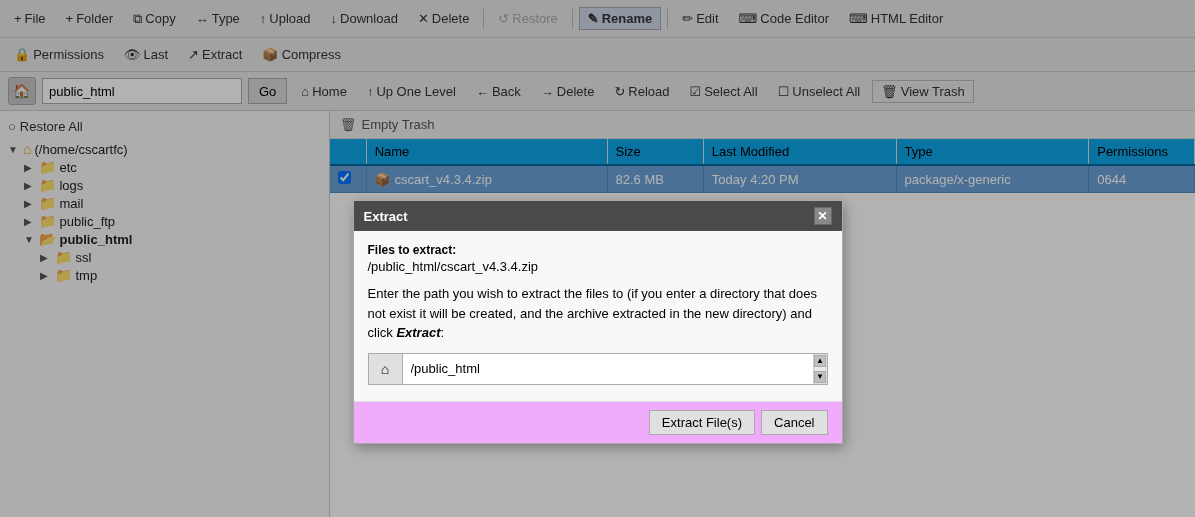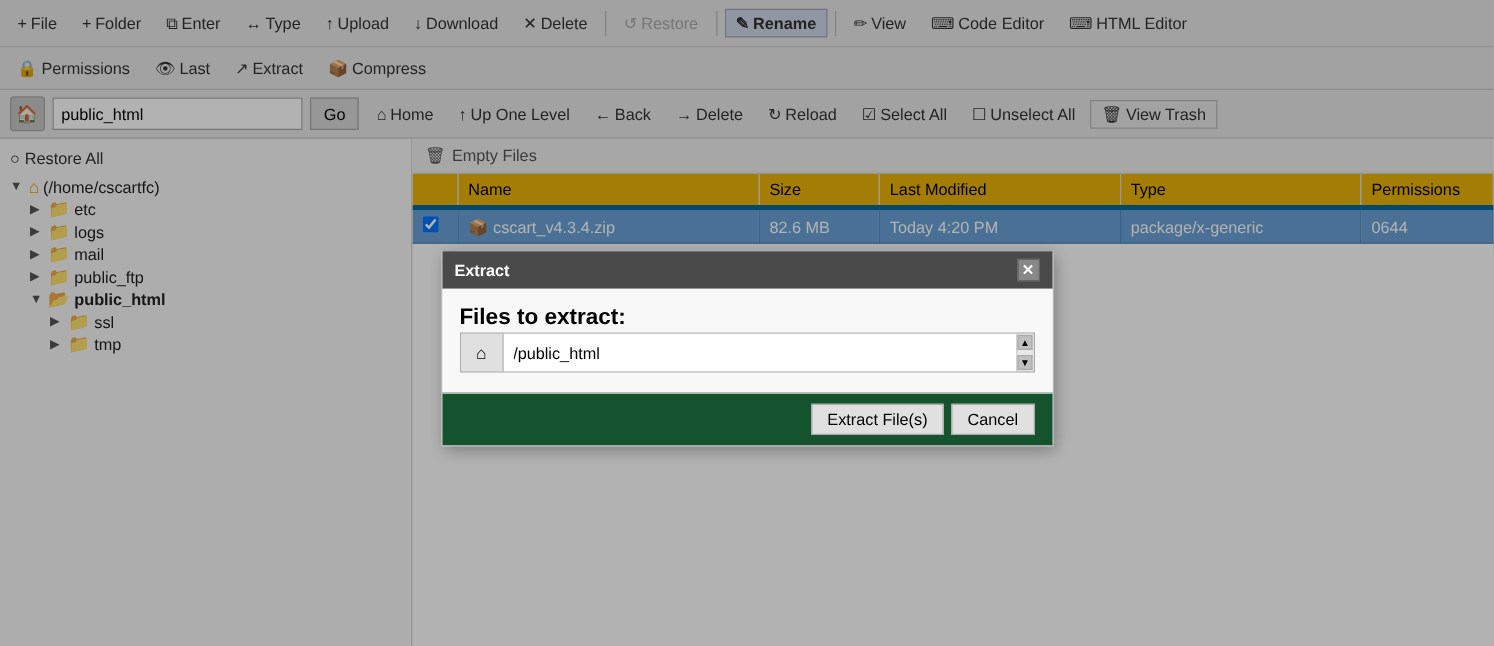--- a/index.html
+++ b/index.html
@@ -150,22 +150,22 @@
       color: #555;
       display: flex;
       align-items: center;
       gap: 5px;
     }
     table {
       width: 100%;
       border-collapse: collapse;
     }
     thead tr {
-      background: #eab308;
-      border-bottom: 4px solid #0369a1;
+      background: #0ea5e9;
+      border-bottom: 2px solid #0369a1;
     }
     th {
       text-align: left;
       padding: 5px 8px;
       font-weight: normal;
       border-right: 1px solid #ddd;
       font-size: 13px;
     }
     td {
       padding: 5px 8px;
@@ -217,21 +217,21 @@
       width: 18px; height: 18px;
       display: flex; align-items: center; justify-content: center;
       cursor: pointer;
       font-size: 12px;
     }
     .dialog-body {
       padding: 12px 14px;
       background: #f8f8f8;
     }
     .dialog-files-label {
-      font-size: 18px;
+      font-size: 12px;
       margin-bottom: 2px;
       font-weight: bold;
     }
     .dialog-files-path {
       font-size: 13px;
       margin-bottom: 10px;
     }
     .dialog-desc {
       font-size: 13px;
       margin-bottom: 10px;
@@ -258,21 +258,21 @@
       display: flex;
       height: 32px;
       border: 1px solid #aaa;
       margin-bottom: 4px;
     }
     .dialog-footer {
       display: flex;
       justify-content: flex-end;
       gap: 6px;
       padding: 8px 14px;
-      background: #14532d;
+      background: #f0abfc;
       border-top: 1px solid #ddd;
     }
     .dialog-btn {
       padding: 4px 12px;
       background: #e0e0e0;
       border: 1px solid #aaa;
       cursor: pointer;
       font-size: 13px;
     }
     .scrollbar-area {
@@ -300,21 +300,21 @@
   <button class="toolbar-btn">
       <span>+</span> 
       <span>File</span>
     </button>
   <button class="toolbar-btn">
       <span>+</span> 
       <span>Folder</span>
     </button>
   <button class="toolbar-btn">
       <span>⧉</span> 
-      <span>Enter</span>
+      <span>Copy</span>
     </button>
   <button class="toolbar-btn">
       <span>↔</span> 
       <span>Type</span>
     </button>
   <button class="toolbar-btn">
       <span>↑</span> 
       <span>Upload</span>
     </button>
   <button class="toolbar-btn">
@@ -331,21 +331,21 @@
       <span>Restore</span>
     </button>
   <div class="toolbar-sep"></div>
   <button class="toolbar-btn active" style="background:#d0d8e8; border: 1px solid #aab; font-weight:bold;">
       <span>✎</span> 
       <span>Rename</span>
     </button>
   <div class="toolbar-sep"></div>
   <button class="toolbar-btn">
       <span>✏</span> 
-      <span>View</span>
+      <span>Edit</span>
     </button>
   <button class="toolbar-btn">
       <span>⌨</span> 
       <span>Code Editor</span>
     </button>
   <button class="toolbar-btn">
       <span>⌨</span> 
       <span>HTML Editor</span>
     </button>
 </div>
@@ -459,21 +459,21 @@
           <span class="folder-icon">📁</span>
           <span>tmp</span>
         </div>
       </div>
     </div>
   </div>
 
   <div class="file-area">
     <div class="empty-trash-bar">
       <span>🗑</span>
-      <span>Empty Files</span>
+      <span>Empty Trash</span>
     </div>
     <table>
       <thead>
         <tr>
           <th class="col-check"></th>
           <th class="col-name">Name</th>
           <th class="col-size">Size</th>
           <th class="col-modified">Last Modified</th>
           <th class="col-type">Type</th>
           <th class="col-perms">Permissions</th>
@@ -497,20 +497,24 @@
 </div>
 
 <div class="dialog-overlay">
   <div class="dialog">
     <div class="dialog-titlebar">
       <span>Extract</span>
       <div class="dialog-close">✕</div>
     </div>
     <div class="dialog-body">
       <div class="dialog-files-label">Files to extract:</div>
+      <div class="dialog-files-path">/public_html/cscart_v4.3.4.zip</div>
+      <div class="dialog-desc">
+        <span>Enter the path you wish to extract the files to (if you enter a directory that does not exist it will be created, and the archive extracted in the new directory) and click </span><em>Extract</em><span>:</span>
+      </div>
       <div class="dialog-path-wrapper">
         <div class="dialog-path-home">⌂</div>
         <input class="dialog-path-input" value="/public_html" style="">
         <div class="scrollbar-area">
           <div class="scroll-arrow">▲</div>
           <div style="flex:1; background:#e8e8e8; width:12px;"></div>
           <div class="scroll-arrow">▼</div>
         </div>
       </div>
     </div>

